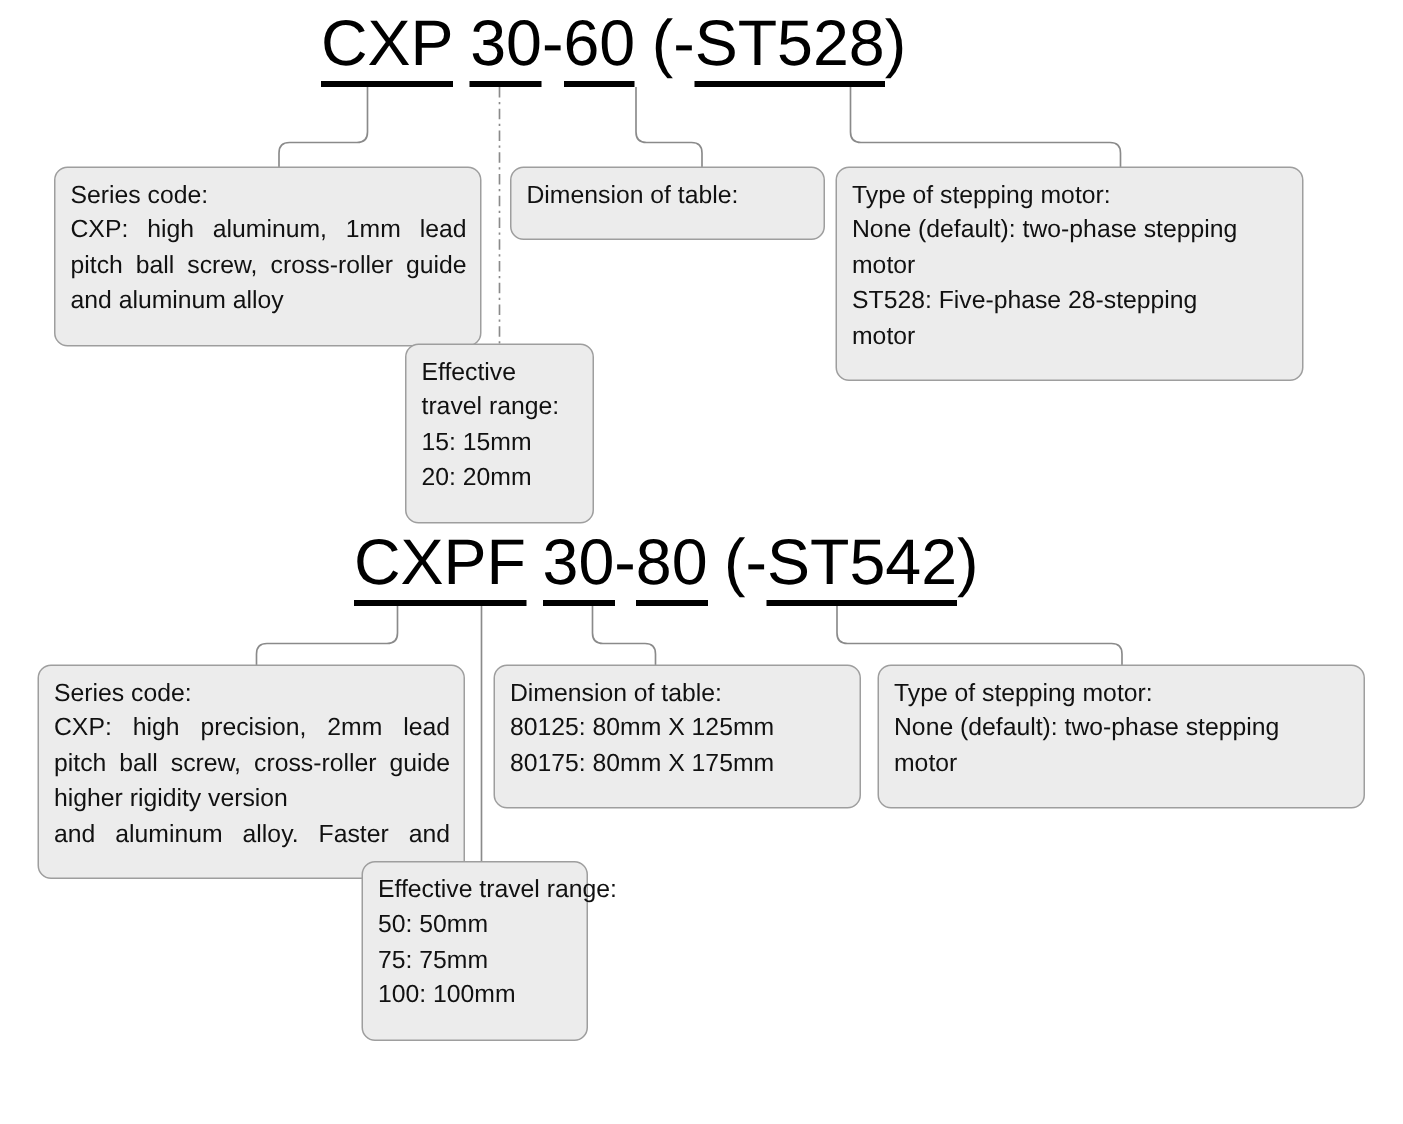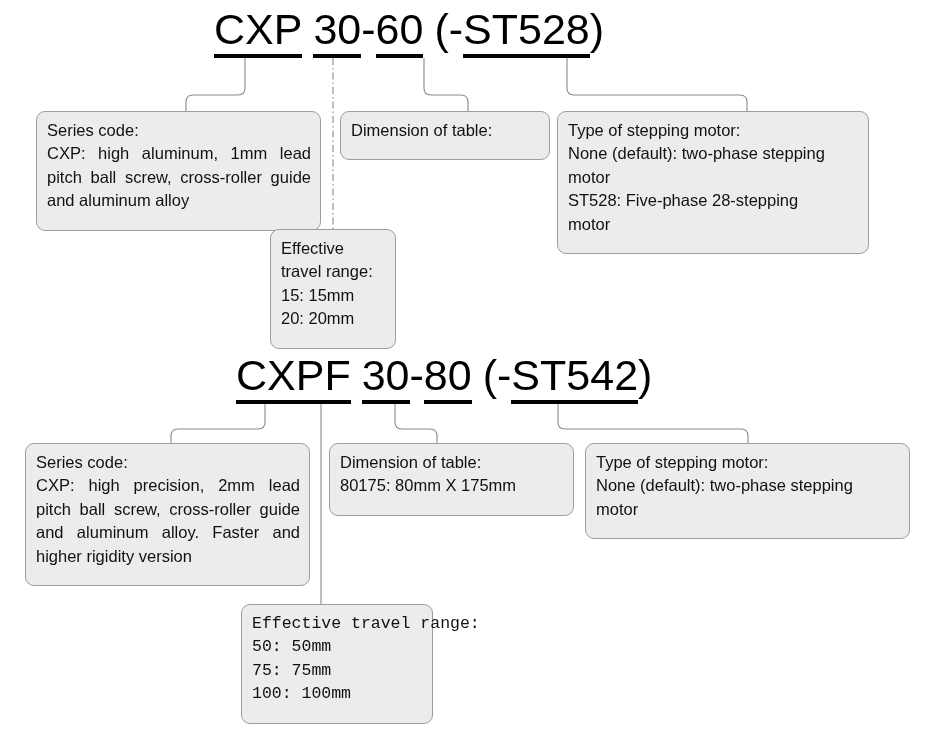--- a/index.html
+++ b/index.html
@@ -149,35 +149,36 @@
   </div>
 
   <div class="code-heading" style="left:212px; top:354px;margin-left:24px;">
     <span class="seg ul">CXPF</span><span class="sp"></span><span class="seg ul">30</span><span class="seg paren">-</span><span class="seg ul">80</span><span class="sp"></span><span class="seg paren">(</span><span class="seg paren">-</span><span class="seg ul">ST542</span><span class="seg paren">)</span>
   </div>
 
   <div class="info-box" style="left:25px; top:443px; width:285px;">
     <div class="line">Series code:</div>
     <div class="line justify">CXP: high precision, 2mm lead</div>
     <div class="line justify">pitch ball screw, cross-roller guide</div>
+    <div class="line">higher rigidity version</div>
     <div class="line justify">and aluminum alloy. Faster and</div>
-    <div class="line">higher rigidity version</div>
   </div>
 
   <div class="info-box" style="left:329px; top:443px; width:245px;">
     <div class="line">Dimension of table:</div>
+    <div class="line">80125: 80mm X 125mm</div>
     <div class="line">80175: 80mm X 175mm</div>
   </div>
 
   <div class="info-box" style="left:585px; top:443px; width:325px;">
     <div class="line">Type of stepping motor:</div>
     <div class="line">None   (default):   two-phase   stepping</div>
     <div class="line">motor</div>
   </div>
 
-  <div class="info-box" style="left:241px; top:604px; width:192px;font-family:Liberation Mono, monospace;">
+  <div class="info-box" style="left:241px; top:574px; width:151px;">
     <div class="line">Effective travel range:</div>
     <div class="line">50: 50mm</div>
     <div class="line">75: 75mm</div>
     <div class="line">100: 100mm</div>
   </div>
 
 </div>
 
 </body></html>

